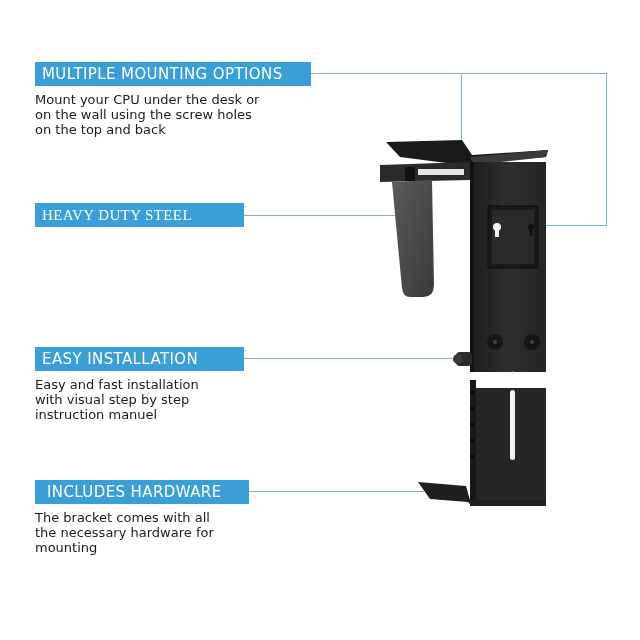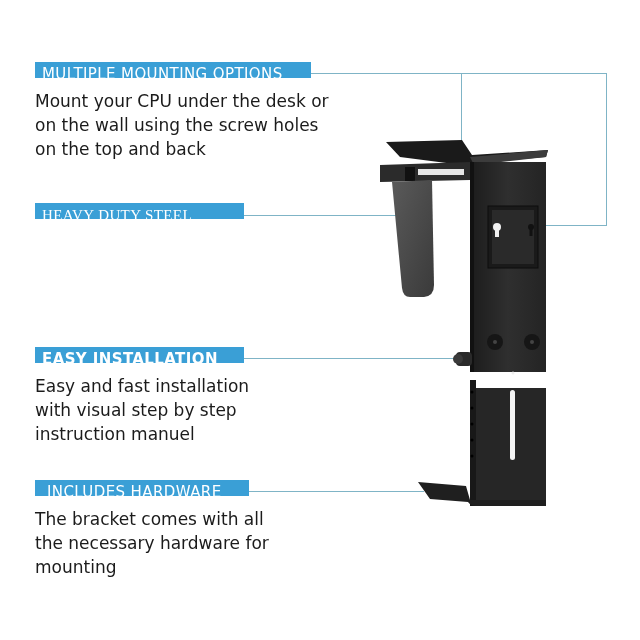--- a/index.html
+++ b/index.html
@@ -1,25 +1,25 @@
 <!DOCTYPE html>
 <html><head>
 <meta charset="utf-8">
 <style>
   html, body { margin: 0; padding: 0; background: #ffffff; }
   body { width: 640px; height: 640px; position: relative; overflow: hidden; font-family: "Liberation Sans", sans-serif; }
   .feature { position: absolute; left: 35px; }
   .label {
     display: inline-block; background: #3a9fd6; color: #ffffff;
     font-family: "DejaVu Sans", sans-serif; font-size: 15px; letter-spacing: 0.4px;
-    height: 16px; line-height: 24px; padding: 0 7px; white-space: nowrap; font-weight: normal;
+    height: 24px; line-height: 24px; padding: 0 7px; white-space: nowrap; font-weight: normal;
   }
   .desc {
     margin-top: 6px; color: #1b1b1b; font-family: "DejaVu Sans", sans-serif;
-    font-size: 17px; line-height: 24px; white-space: pre-line;
+    font-size: 13px; line-height: 15px; white-space: pre-line;
   }
   .line { position: absolute; background: #7fb4c6; }
   .hline { height: 1px; }
   .vline { width: 1px; }
   svg.product { position: absolute; left: 0; top: 0; }
 </style>
 </head>
 <body>
 
 <div class="line hline" style="left:311px; top:73px; width:296px;"></div>
@@ -88,21 +88,21 @@
   <div class="desc">Mount your CPU under the desk or
 on the wall using the screw holes
 on the top and back</div>
 </div>
 
 <div class="feature" style="top:203px;">
   <div class="label" style="width:195px;font-family:Liberation Serif, serif;">HEAVY DUTY STEEL</div>
 </div>
 
 <div class="feature" style="top:347px;">
-  <div class="label" style="width:195px;font-weight:bold;">EASY INSTALLATION</div>
+  <div class="label" style="width:195px;">EASY INSTALLATION</div>
   <div class="desc">Easy and fast installation
 with visual step by step
 instruction manuel</div>
 </div>
 
 <div class="feature" style="top:480px;">
   <div class="label" style="width:195px;padding-left:12px;">INCLUDES HARDWARE</div>
   <div class="desc">The bracket comes with all
 the necessary hardware for
 mounting</div>

